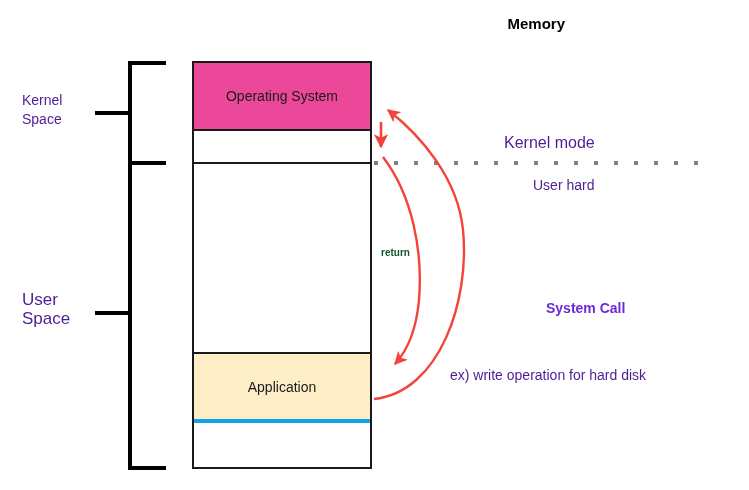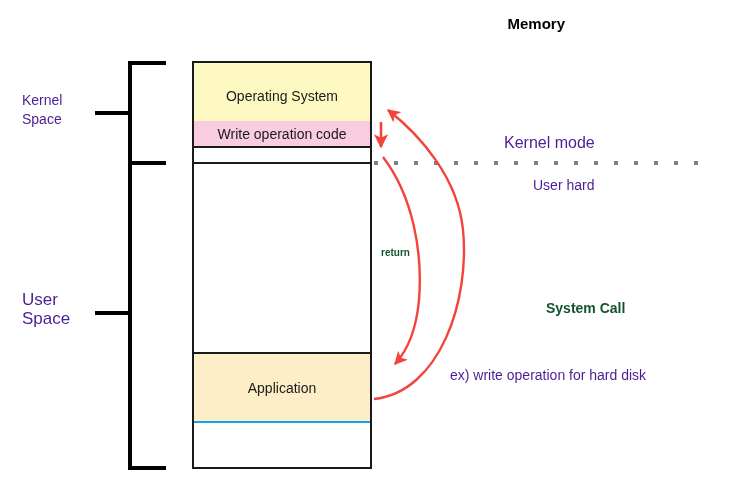--- a/index.html
+++ b/index.html
@@ -56,21 +56,21 @@
     box-sizing: border-box;
     display: flex;
     align-items: center;
     justify-content: center;
     font-size: 14px;
     color: #1a1a1a;
   }
   #seg-os {
     top: 0;
     height: 68px;
-    background: #fef9c3;
+    background: #ec4899;
     border-bottom: 2px solid #1a1a1a;
   }
   #seg-write {
     top: 58px;
     height: 27px;
     background: #f9ccdf;
     border-bottom: 2px solid #1a1a1a;
   }
   #seg-gap-kernel {
     top: 85px;
@@ -81,21 +81,21 @@
   #seg-userblank {
     top: 101px;
     height: 190px;
     background: #ffffff;
     border-bottom: 2px solid #1a1a1a;
   }
   #seg-app {
     top: 291px;
     height: 69px;
     background: #fdeec8;
-    border-bottom: 2px solid #0ea5e9;
+    border-bottom: 4px solid #0ea5e9;
   }
   #seg-bottom {
     top: 360px;
     height: 44px;
     background: #ffffff;
   }
 
   
   #kernel-space-label {
     left: 22px;
@@ -121,21 +121,21 @@
   #user-mode-label {
     left: 533px;
     top: 177px;
     font-size: 14px;
   }
   #syscall-title {
     left: 546px;
     top: 300px;
     font-size: 14px;
     font-weight: bold;
-    color: #14532d;
+    color: #6d28d9;
   }
   #syscall-sub {
     left: 450px;
     top: 330px;
     font-size: 14px;
     margin-top: 37px;
   }
   #return-label {
     left: 381px;
     top: 247px;
@@ -179,23 +179,20 @@
     <path d="M383,157 C412,195 423,250 419,300 C416,333 406,352 395,364" fill="none" stroke="#f4433a" stroke-width="2.4" marker-end="url(#ah)"></path>
   </g>
 </svg>
 
 <div class="txt" id="memory-title">Memory</div>
 
 <div id="memory-box">
   <div class="mem-seg" id="seg-os">
     <span>Operating System</span>
   </div>
-  <div class="mem-seg" id="seg-write">
-    <span>Write operation code</span>
-  </div>
   <div class="mem-seg" id="seg-gap-kernel">
     <span></span>
   </div>
   <div class="mem-seg" id="seg-userblank">
     <span></span>
   </div>
   <div class="mem-seg" id="seg-app">
     <span>Application</span>
   </div>
   <div class="mem-seg" id="seg-bottom">

